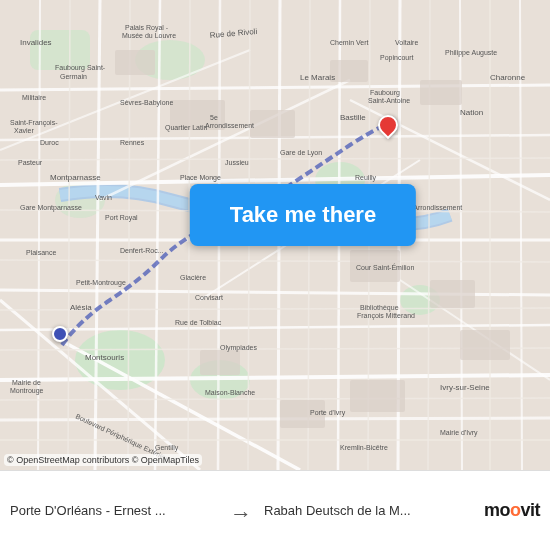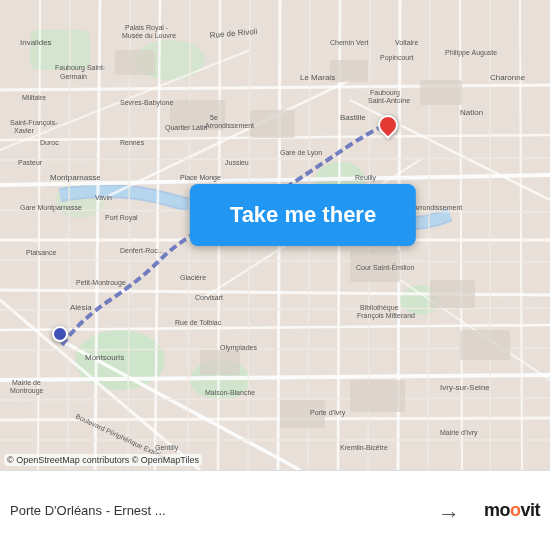--- a/index.html
+++ b/index.html
@@ -283,18 +283,21 @@
   
   <div id="attribution">© OpenStreetMap contributors © OpenMapTiles</div>
 
 </div>
 
 <div id="bottom-bar">
   <div class="route-section">
     <div class="route-label">Porte D'Orléans - Ernest ...</div>
   </div>
   <div class="route-arrow">→</div>
+  <div class="route-section">
+    <div class="route-label">Rabah Deutsch de la M...</div>
+  </div>
   <div id="moovit-logo">
     <span class="moovit-text">
       mo<span class="moovit-dot">o</span>vit
     </span>
   </div>
 </div>
 
 </body></html>

